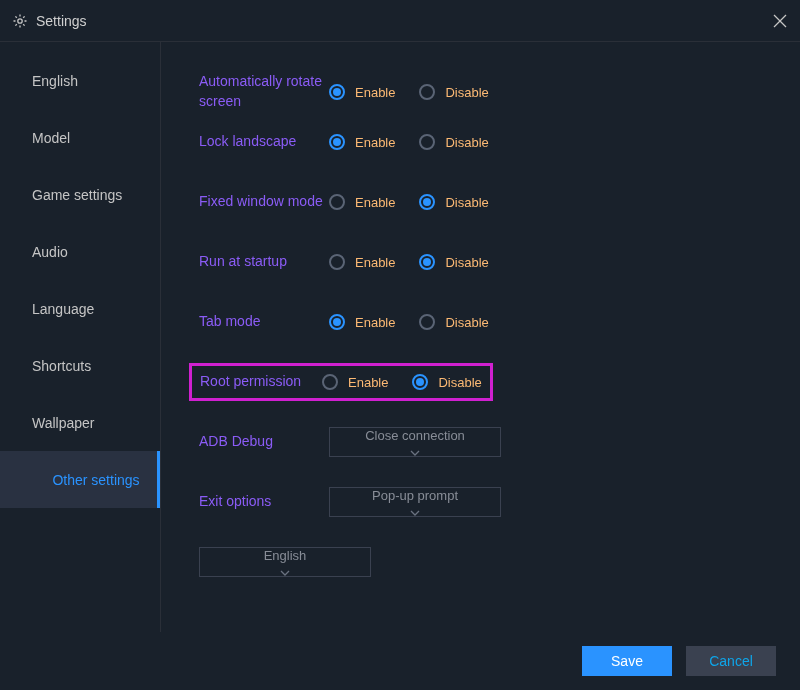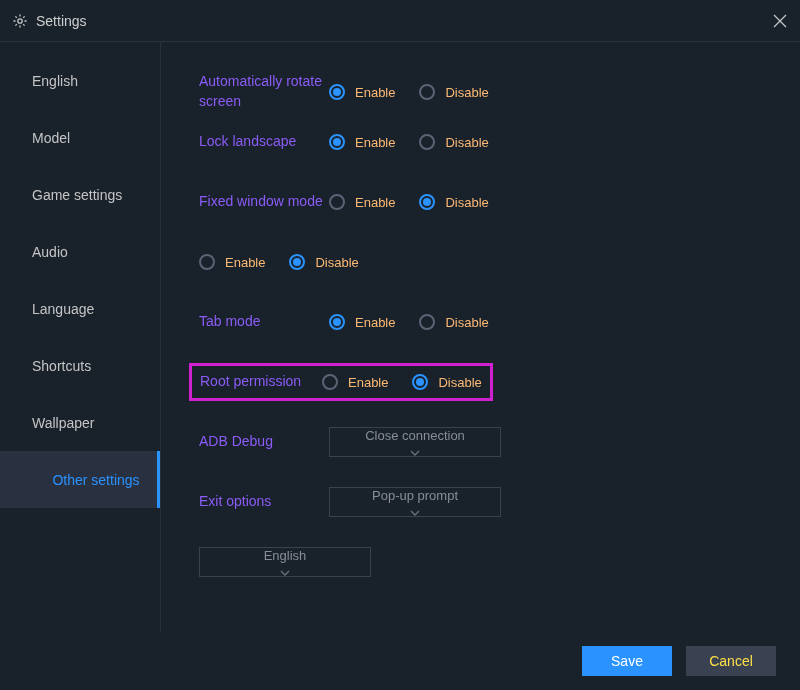--- a/index.html
+++ b/index.html
@@ -175,21 +175,21 @@
       display: flex;
       align-items: center;
       justify-content: center;
     }
     .btn-primary {
       background: #2a93ff;
       color: #fff;
     }
     .btn-secondary {
       background: #3a4150;
-      color: #fde047;
+      color: #0ea5e9;
     }
     .spacer-group {
       margin-top: 14px;
     }
   </style>
 </head>
 <body>
 
 <div class="titlebar">
   <span class="titlebar-icon">
@@ -279,20 +279,21 @@
         <div class="radio-option">
           <div class="radio-circle checked">
               <div class="radio-dot"></div>
             </div>
           <span class="radio-label">Disable</span>
         </div>
       </div>
     </div>
 
     <div class="row">
+      <div class="row-label">Run at startup</div>
       <div class="radio-group">
         <div class="radio-option">
           <div class="radio-circle"></div>
           <span class="radio-label">Enable</span>
         </div>
         <div class="radio-option">
           <div class="radio-circle checked">
               <div class="radio-dot"></div>
             </div>
           <span class="radio-label">Disable</span>

